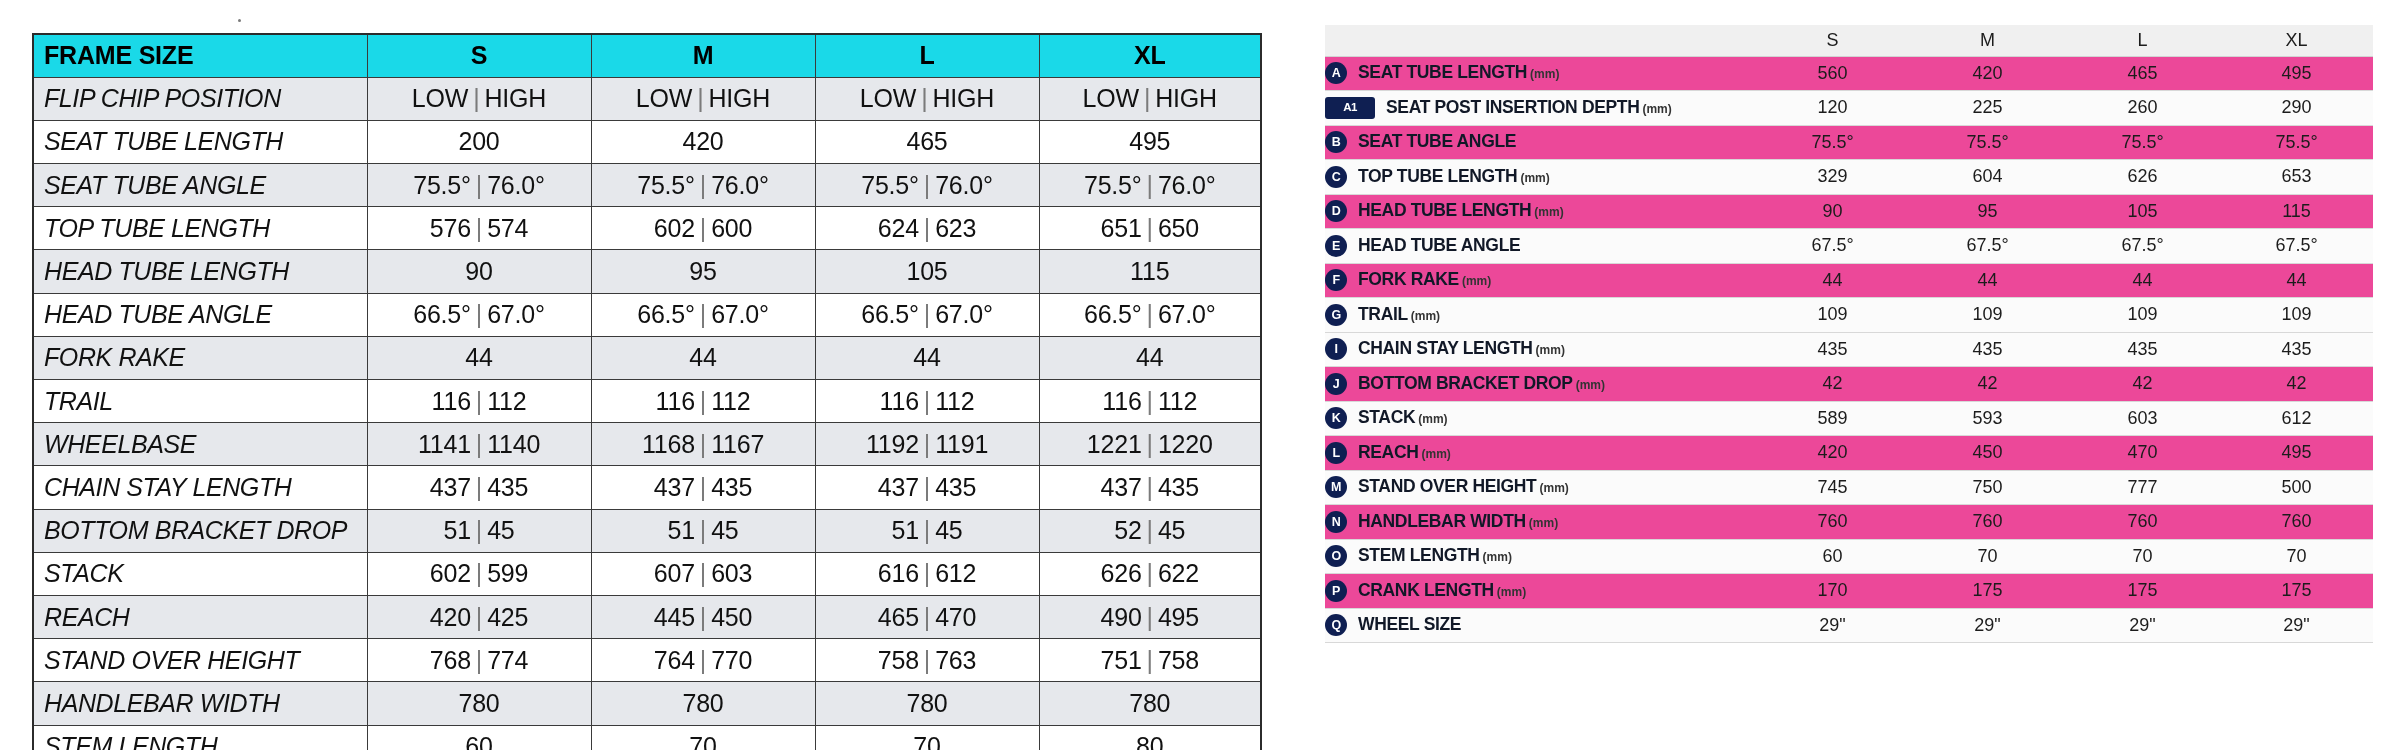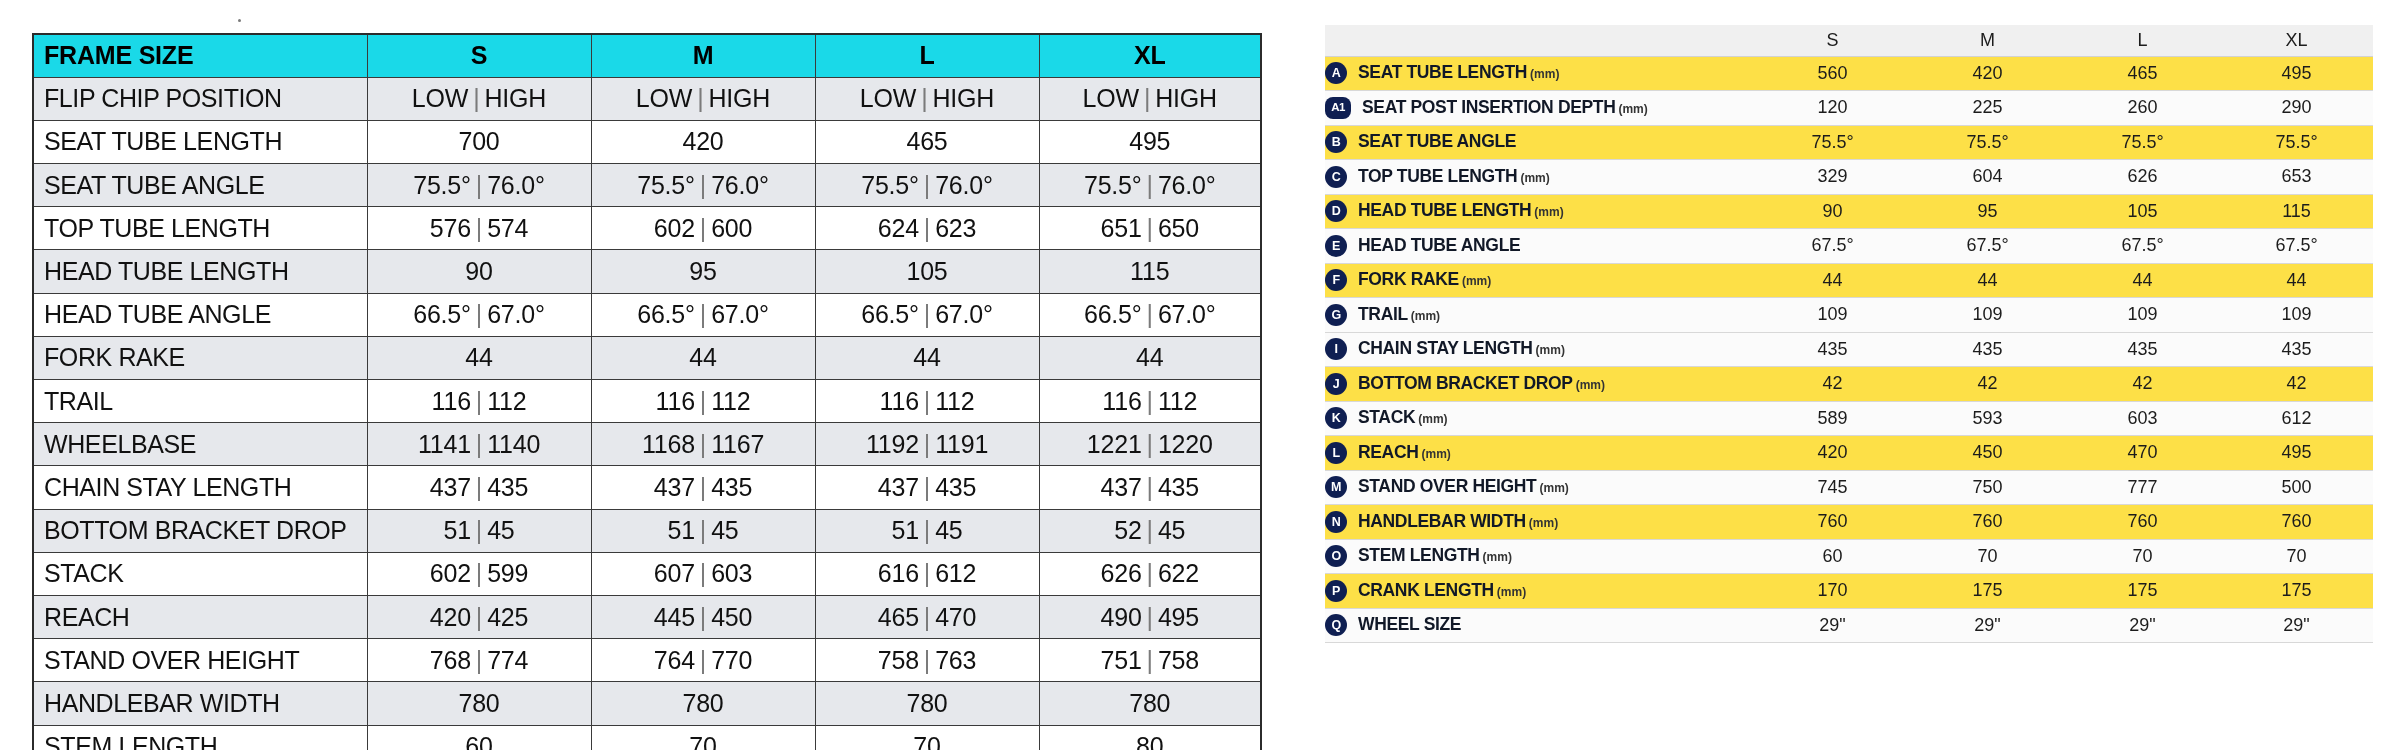--- a/index.html
+++ b/index.html
@@ -56,20 +56,21 @@
     text-align: left;
     padding-left: 10px;
   }
   table.geo-left thead th.sz {
     text-align: center;
   }
   table.geo-left td.rowlabel {
     text-align: left;
     padding-left: 10px;
     letter-spacing: -0.4px;
+    font-style: italic;
   }
   table.geo-left td.val {
     text-align: center;
     letter-spacing: -0.2px;
   }
   table.geo-left tr.odd td { background: #e6e8ec; }
   table.geo-left tr.even td { background: #ffffff; }
   .sep { color: #7b7b7b; padding: 0 5px; font-weight: 300; }
 
   
@@ -92,21 +93,21 @@
     background: #f0f0f0;
     border-bottom: 1px solid #d2d2d2;
     height: 31px;
     font-size: 18px;
     font-weight: 400;
     color: #1c1c1c;
     text-align: center;
   }
   table.geo-right thead th.hblank { background: #f0f0f0; }
   table.geo-right tbody tr { border-bottom: 1px solid #d8d8d8; }
-  table.geo-right tbody tr.shade td { background: #fde047; }
+  table.geo-right tbody tr.shade td { background: #ec4899; }
   table.geo-right tbody tr.plain td { background: #fbfbfb; }
   td.rlabel {
     padding-left: 8px;
     font-size: 17.5px;
     font-weight: bold;
     color: #111827;
     letter-spacing: -0.35px;
     white-space: nowrap;
   }
   td.rval {
@@ -123,21 +124,21 @@
     border-radius: 50%;
     background: #0f1f52;
     color: #ffffff;
     font-size: 12.5px;
     font-weight: bold;
     margin-right: 11px;
     vertical-align: middle;
     line-height: 1;
     letter-spacing: -0.5px;
   }
-  .badge.wide { width: 26px; border-radius: 8px; font-size: 11.5px; }
+  .badge.wide { width: 50px; border-radius: 3px; font-size: 11.5px; }
   .unit {
     font-size: 12px;
     font-weight: bold;
     color: #333333;
     margin-left: 3px;
     letter-spacing: 0;
   }
 </style>
 </head>
 <body>
@@ -159,21 +160,21 @@
       <tbody id="left-body">
           <tr class="odd">
             <td class="rowlabel">FLIP CHIP POSITION</td>
             <td class="val">LOW<span class="sep">|</span>HIGH</td>
             <td class="val">LOW<span class="sep">|</span>HIGH</td>
             <td class="val">LOW<span class="sep">|</span>HIGH</td>
             <td class="val">LOW<span class="sep">|</span>HIGH</td>
           </tr>
           <tr class="even">
             <td class="rowlabel">SEAT TUBE LENGTH</td>
-            <td class="val">700</td>
+            <td class="val">200</td>
             <td class="val">420</td>
             <td class="val">465</td>
             <td class="val">495</td>
           </tr>
           <tr class="odd">
             <td class="rowlabel">SEAT TUBE ANGLE</td>
             <td class="val">75.5°<span class="sep">|</span>76.0°</td>
             <td class="val">75.5°<span class="sep">|</span>76.0°</td>
             <td class="val">75.5°<span class="sep">|</span>76.0°</td>
             <td class="val">75.5°<span class="sep">|</span>76.0°</td>

